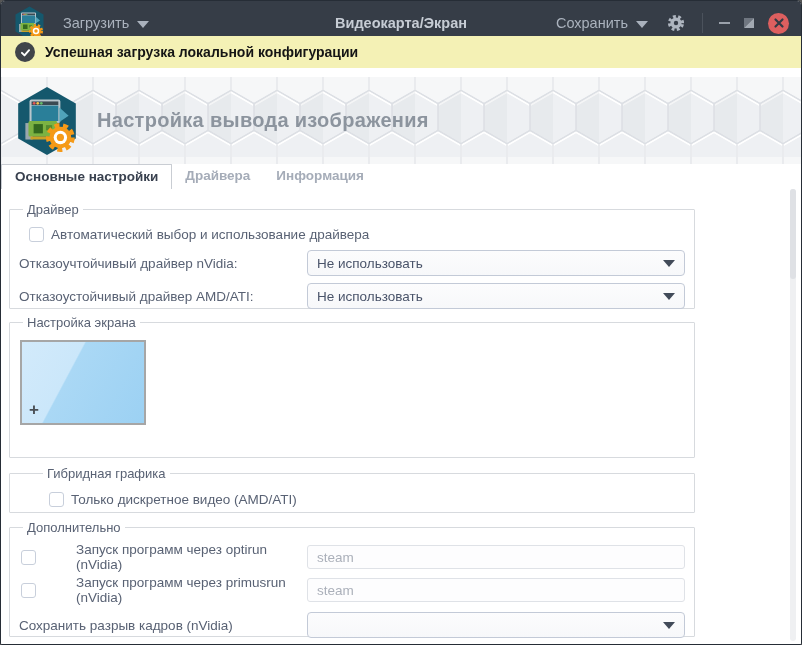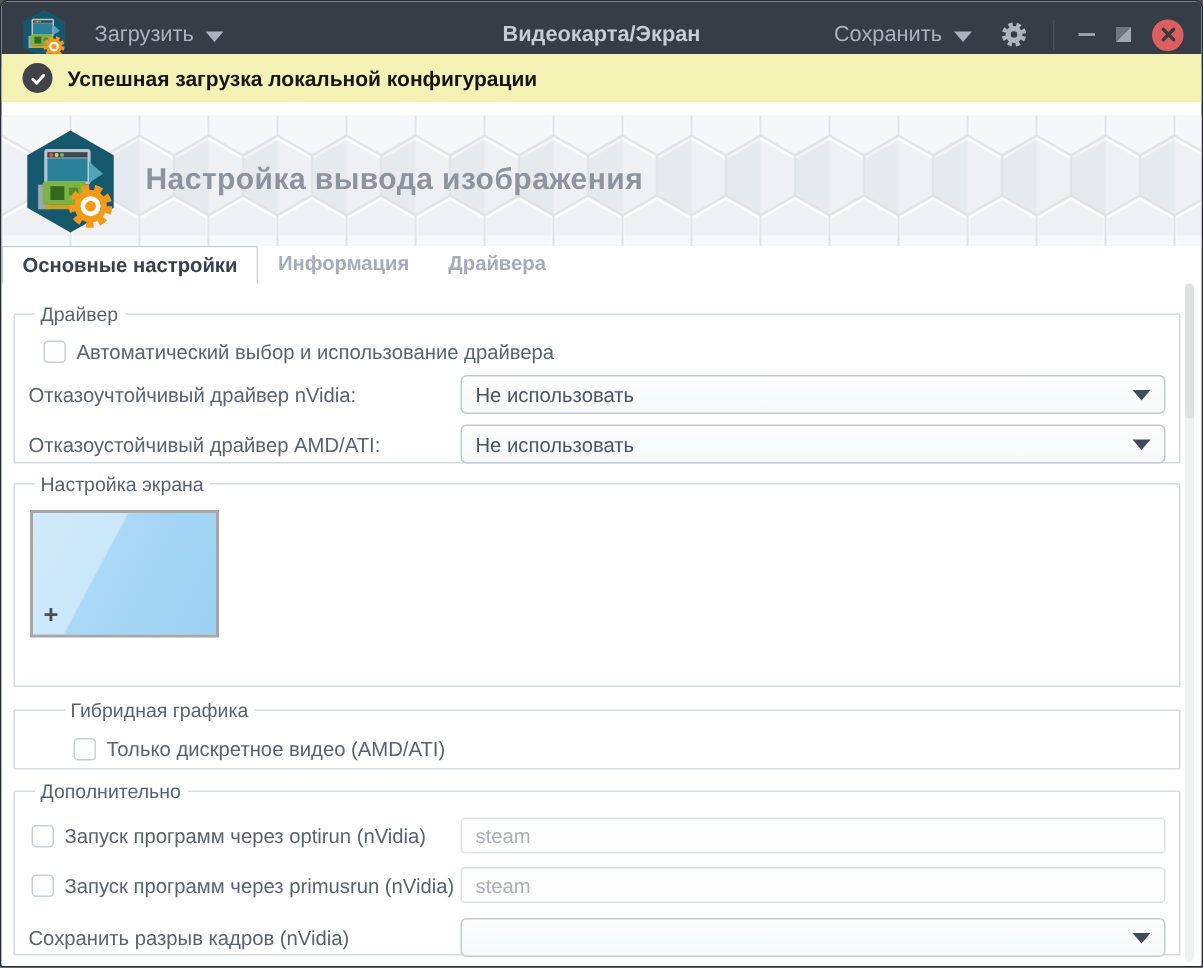--- a/index.html
+++ b/index.html
@@ -55,21 +55,21 @@
   .tabbar { position:absolute; top:163px; left:0; right:0; height:25px; background:#fff; display:flex;font-weight:bold; }
   .tab {
     height:25px; line-height:24px; padding:0 13px; font-size:13.5px; color:#a5acb8; cursor:default;
   }
   .tab.active {
     color:#39414f; background:#fff; border:1px solid #c9cdd3; border-bottom:none; border-radius:1px 1px 0 0;
   }
   
   .content { position:absolute; top:188px; left:0; right:0; bottom:0; background:#fff; }
   fieldset {
-    position:absolute; left:8px; width:778px; border:1px solid #d7dade; border-radius:1px;
+    position:absolute; left:8px; width:686px; border:1px solid #d7dade; border-radius:1px;
     padding:2px 9px 6px 9px;
   }
   legend { font-size:13px; color:#596274; padding:0 4px; margin-left:4px; }
   .f-driver { top:13px;  height:107px; }
   .f-screen { top:126px; height:143px; }
   .f-hybrid { top:277px; height:47px;padding-left:29px;  }
   .f-extra  { top:331px; height:117px; }
   .row { display:flex; align-items:center; }
   .lbl { font-size:13.5px; color:#596274; }
   .lead { width:288px; display:flex; align-items:center; flex:none; }
@@ -102,21 +102,21 @@
     border:2px solid #a6a6a6;
     background:linear-gradient(118deg,#d2eafb 0%,#cbe7fa 38%,#aad8f5 39%,#9cd1f3 100%);
   }
   .screen-add { position:absolute; left:7px; bottom:3px; font-size:17px; font-weight:bold; color:#4a4f55; }
   
   .r-discrete { margin-top:4px; height:24px; padding-left:10px; }
   
   .r-opti   { margin-top:8px;  height:24px; }
   .r-primus { margin-top:9px;  height:24px; }
   .r-tear   { margin-top:10px; height:26px; }
-  .lead-cb  { padding-left:2px; }
+  .lead-cb  { padding-left:2px;gap:33px; }
   
   .scrollbar { position:absolute; top:0; bottom:3px; right:5px; width:6px; background:#eff0f2; border-radius:3px; }
   .scroll-thumb { position:absolute; top:0; left:0; width:6px; height:90px; background:#dfe1e5; border-radius:3px; }
 </style>
 </head>
 <body>
 
 <div class="window">
 
   <div class="titlebar">
@@ -228,22 +228,22 @@
         <circle cx="44" cy="50" r="10.5" fill="#f59a18"></circle>
         <circle cx="44" cy="50" r="6.5" fill="#ffffff"></circle>
         <circle cx="44" cy="50" r="3.5" fill="#f59a18"></circle>
       </svg>
     </span>
     <span class="header-title">Настройка вывода изображения</span>
   </div>
 
   <div class="tabbar">
     <span class="tab active">Основные настройки</span>
+    <span class="tab">Драйвера</span>
     <span class="tab">Информация</span>
-    <span class="tab">Драйвера</span>
   </div>
 
   <div class="content">
 
     <fieldset class="f-driver">
       <legend>Драйвер</legend>
       <div class="row r-auto">
         <span class="checkbox"></span>
         <span class="lbl cb-gap">Автоматический выбор и использование драйвера</span>
       </div>

